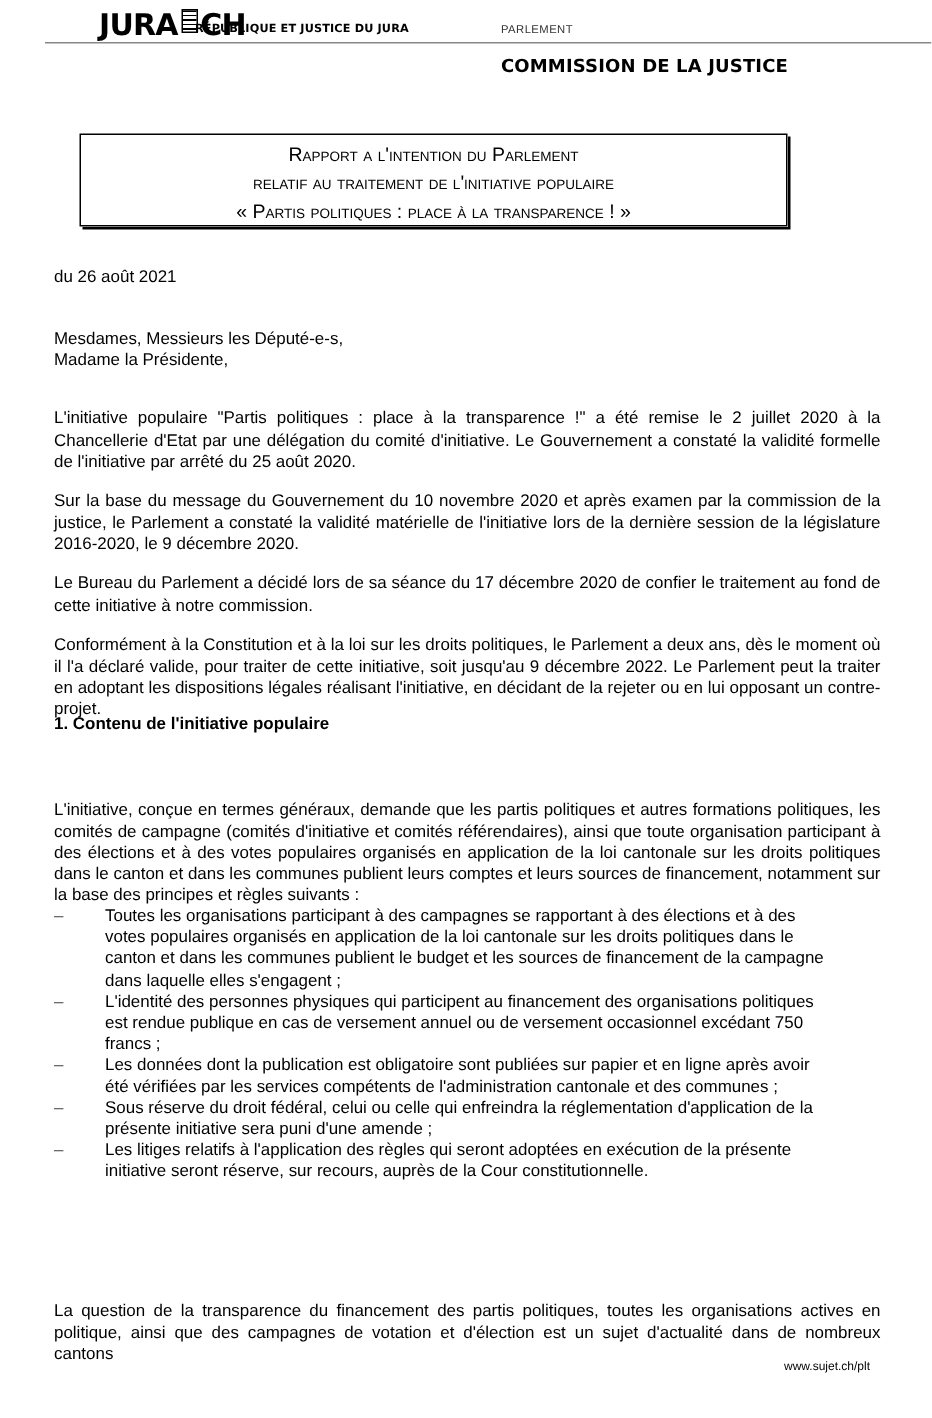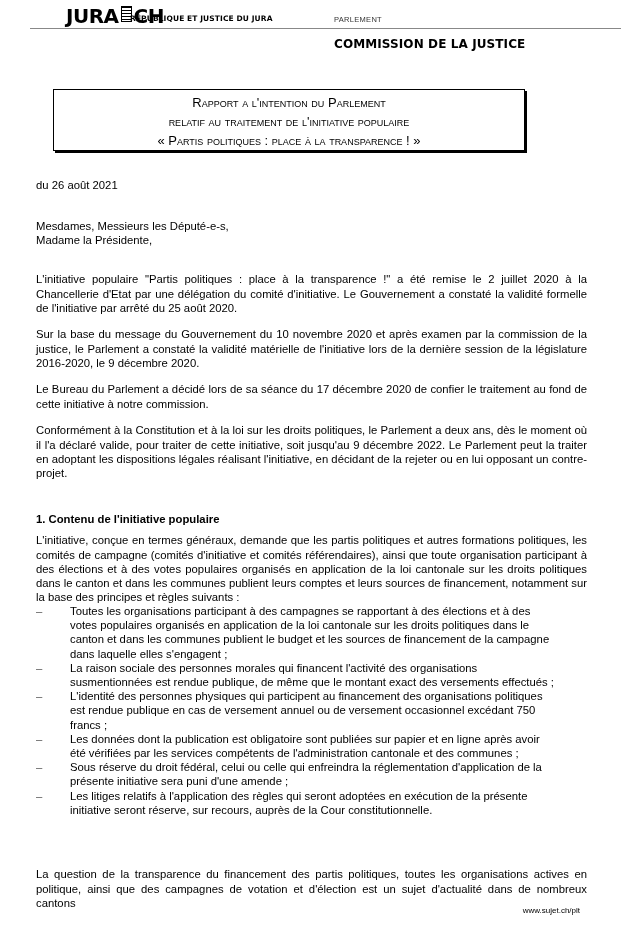--- a/index.html
+++ b/index.html
@@ -47,26 +47,25 @@
 <div class="body" style="top:219px;">
   <p>Mesdames, Messieurs les Député-e-s,</p>
   <p>Madame la Présidente,</p>
 </div>
 
 <p class="body just" style="top:261px;">L'initiative populaire "Partis politiques : place à la transparence !" a été remise le 2 juillet 2020 à la Chancellerie d'Etat par une délégation du comité d'initiative. Le Gouvernement a constaté la validité formelle de l'initiative par arrêté du 25 août 2020.</p>
 <p class="body just" style="top:316px;">Sur la base du message du Gouvernement du 10 novembre 2020 et après examen par la commission de la justice, le Parlement a constaté la validité matérielle de l'initiative lors de la dernière session de la législature 2016-2020, le 9 décembre 2020.</p>
 <p class="body just" style="top:371px;">Le Bureau du Parlement a décidé lors de sa séance du 17 décembre 2020 de confier le traitement au fond de cette initiative à notre commission.</p>
 <p class="body just" style="top:412px;">Conformément à la Constitution et à la loi sur les droits politiques, le Parlement a deux ans, dès le moment où il l'a déclaré valide, pour traiter de cette initiative, soit jusqu'au 9 décembre 2022. Le Parlement peut la traiter en adoptant les dispositions légales réalisant l'initiative, en décidant de la rejeter ou en lui opposant un contre-projet.</p>
 
-<div class="body h1" style="top:512px;">1. Contenu de l'initiative populaire</div>
+<div class="body h1" style="top:476px;">1. Contenu de l'initiative populaire</div>
 <p class="body just" style="top:522px;">L'initiative, conçue en termes généraux, demande que les partis politiques et autres formations politiques, les comités de campagne (comités d'initiative et comités référendaires), ainsi que toute organisation participant à des élections et à des votes populaires organisés en application de la loi cantonale sur les droits politiques dans le canton et dans les communes publient leurs comptes et leurs sources de financement, notamment sur la base des principes et règles suivants :</p>
 
 <ul class="dash" style="top:604px;">
   <li>Toutes les organisations participant à des campagnes se rapportant à des élections et à des votes populaires organisés en application de la loi cantonale sur les droits politiques dans le canton et dans les communes publient le budget et les sources de financement de la campagne dans laquelle elles s'engagent ;</li>
-  <li>La raison sociale des personnes morales qui financent l'activité des organisations susmentionnées est rendue publique, de même que le montant exact des versements effectués ;</li>
   <li>L'identité des personnes physiques qui participent au financement des organisations politiques est rendue publique en cas de versement annuel ou de versement occasionnel excédant 750 francs ;</li>
   <li>Les données dont la publication est obligatoire sont publiées sur papier et en ligne après avoir été vérifiées par les services compétents de l'administration cantonale et des communes ;</li>
   <li>Sous réserve du droit fédéral, celui ou celle qui enfreindra la réglementation d'application de la présente initiative sera puni d'une amende ;</li>
   <li>Les litiges relatifs à l'application des règles qui seront adoptées en exécution de la présente initiative seront réserve, sur recours, auprès de la Cour constitutionnelle.</li>
 </ul>
 
 <p class="body just" style="top:856px;">La question de la transparence du financement des partis politiques, toutes les organisations actives en politique, ainsi que des campagnes de votation et d'élection est un sujet d'actualité dans de nombreux cantons</p>
 
 <div class="footer">www.sujet.ch/plt</div>
 

